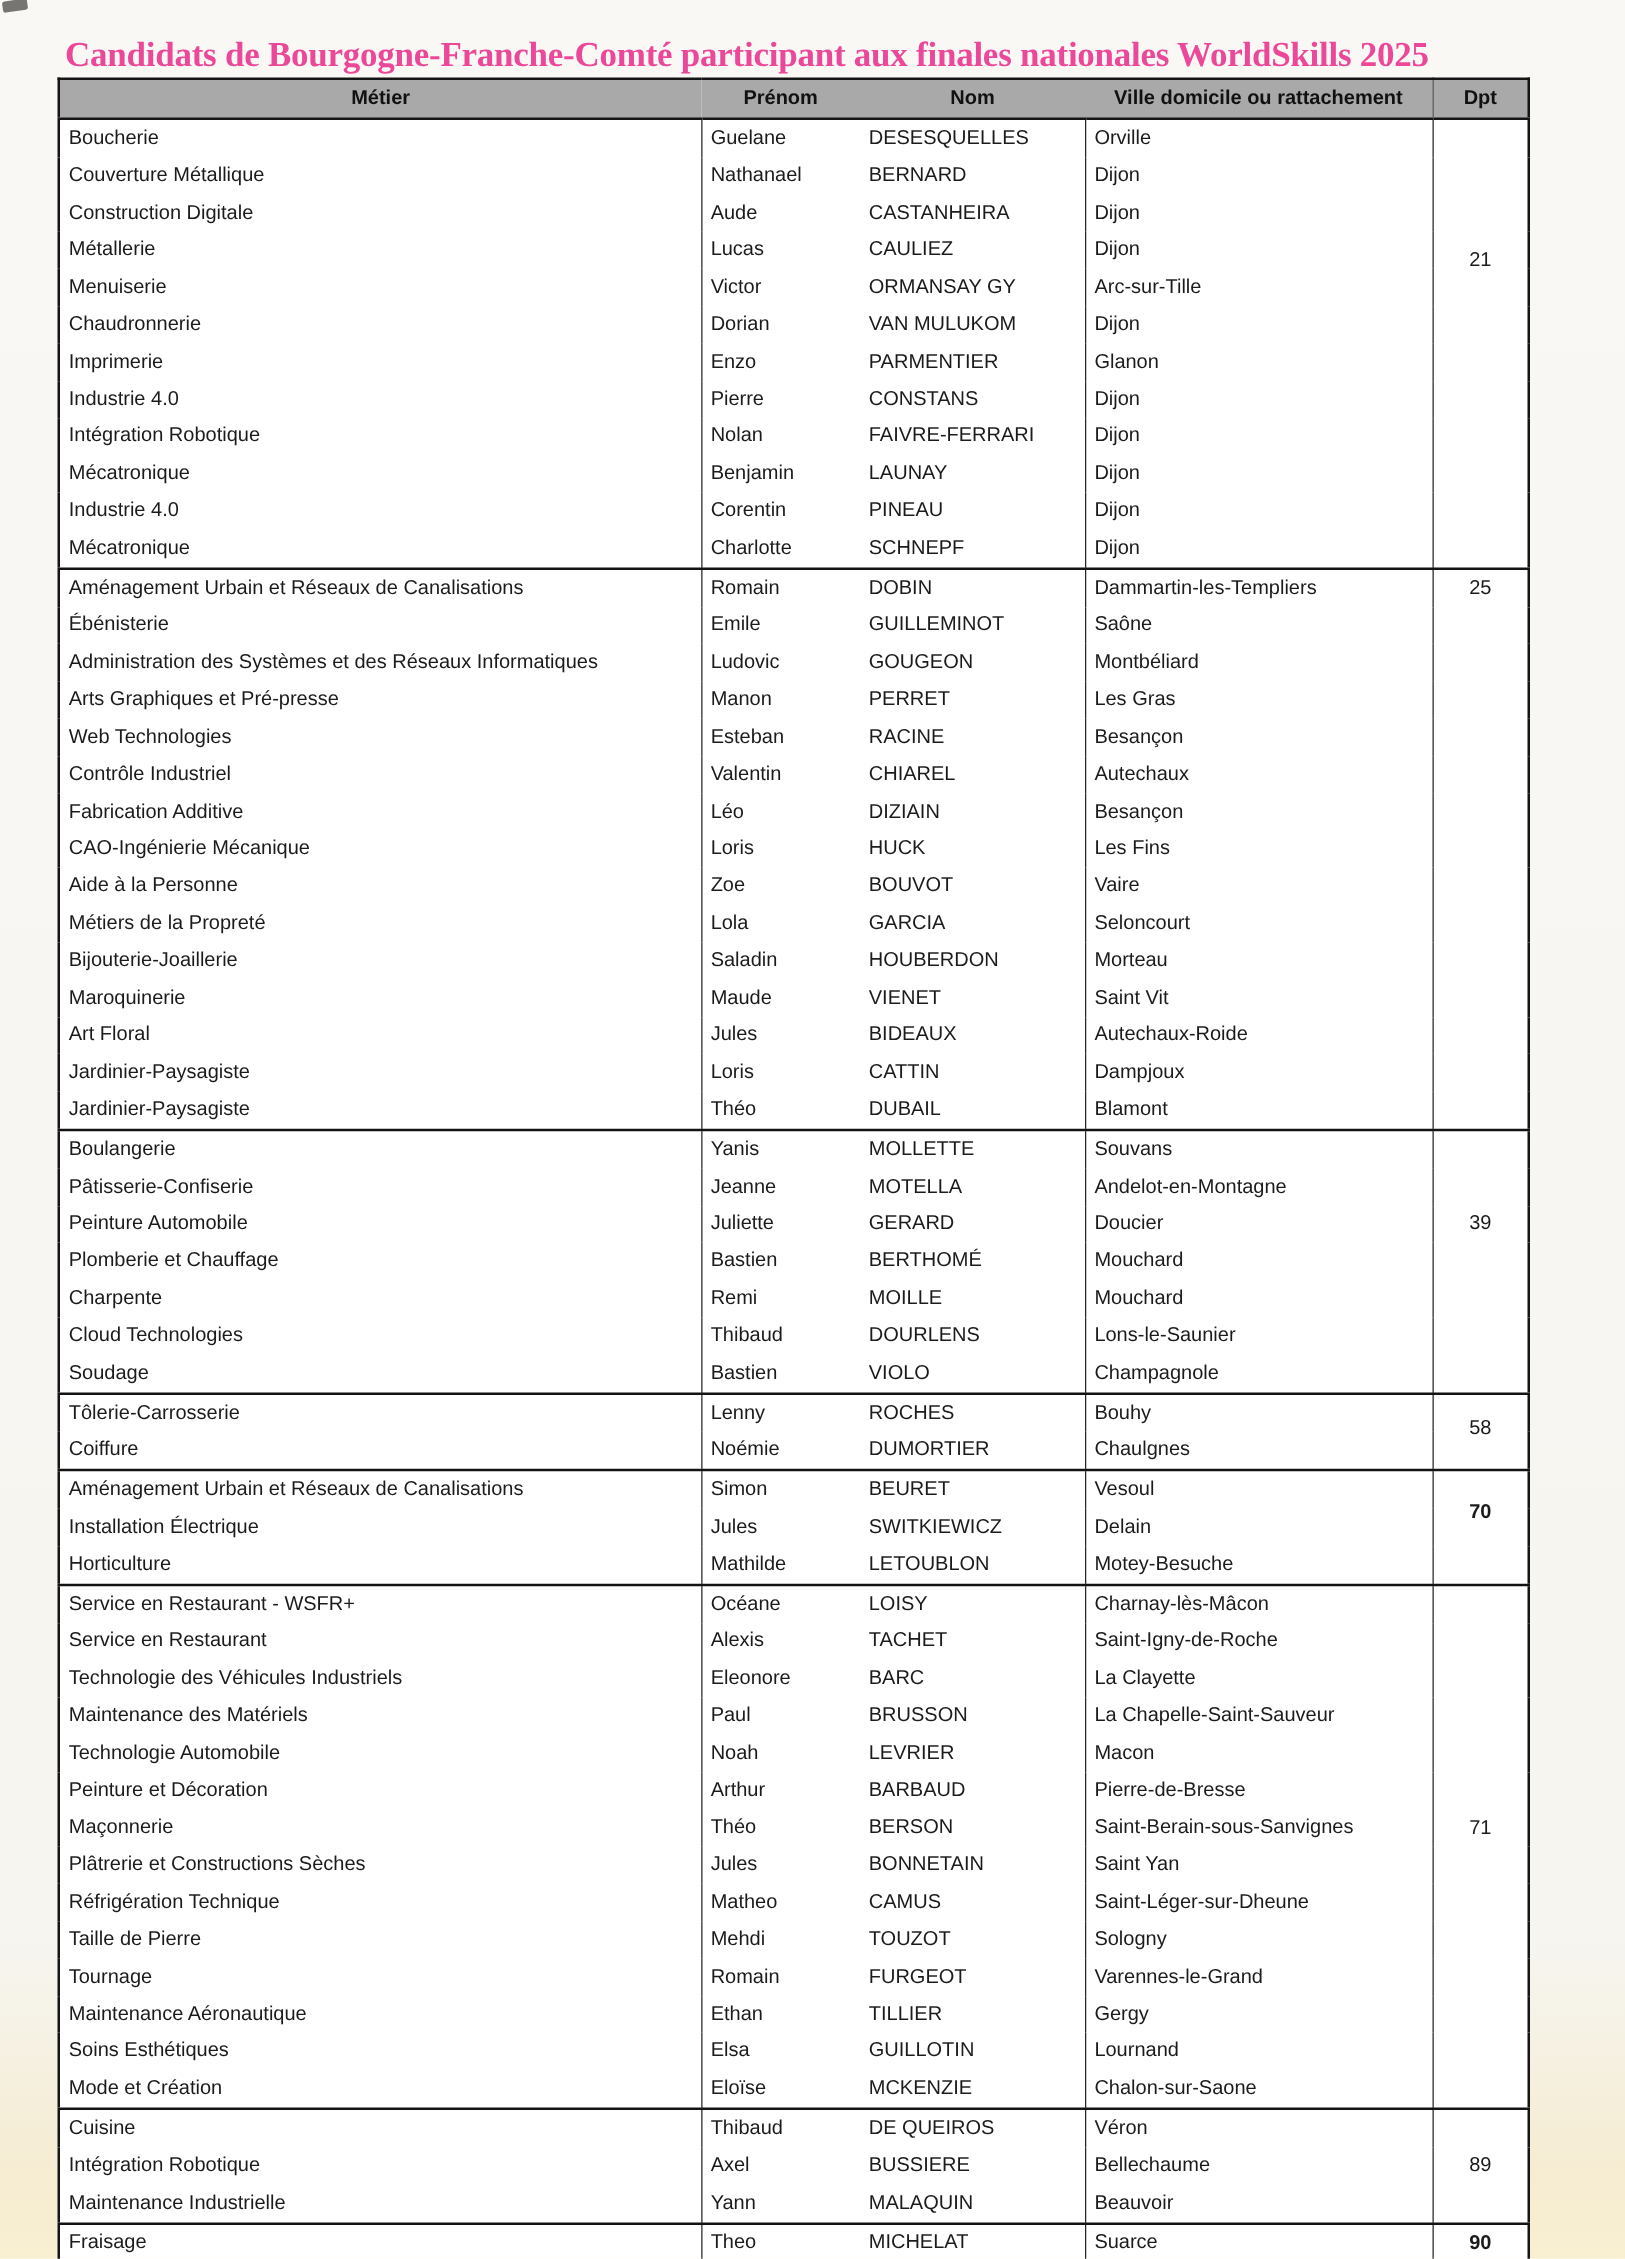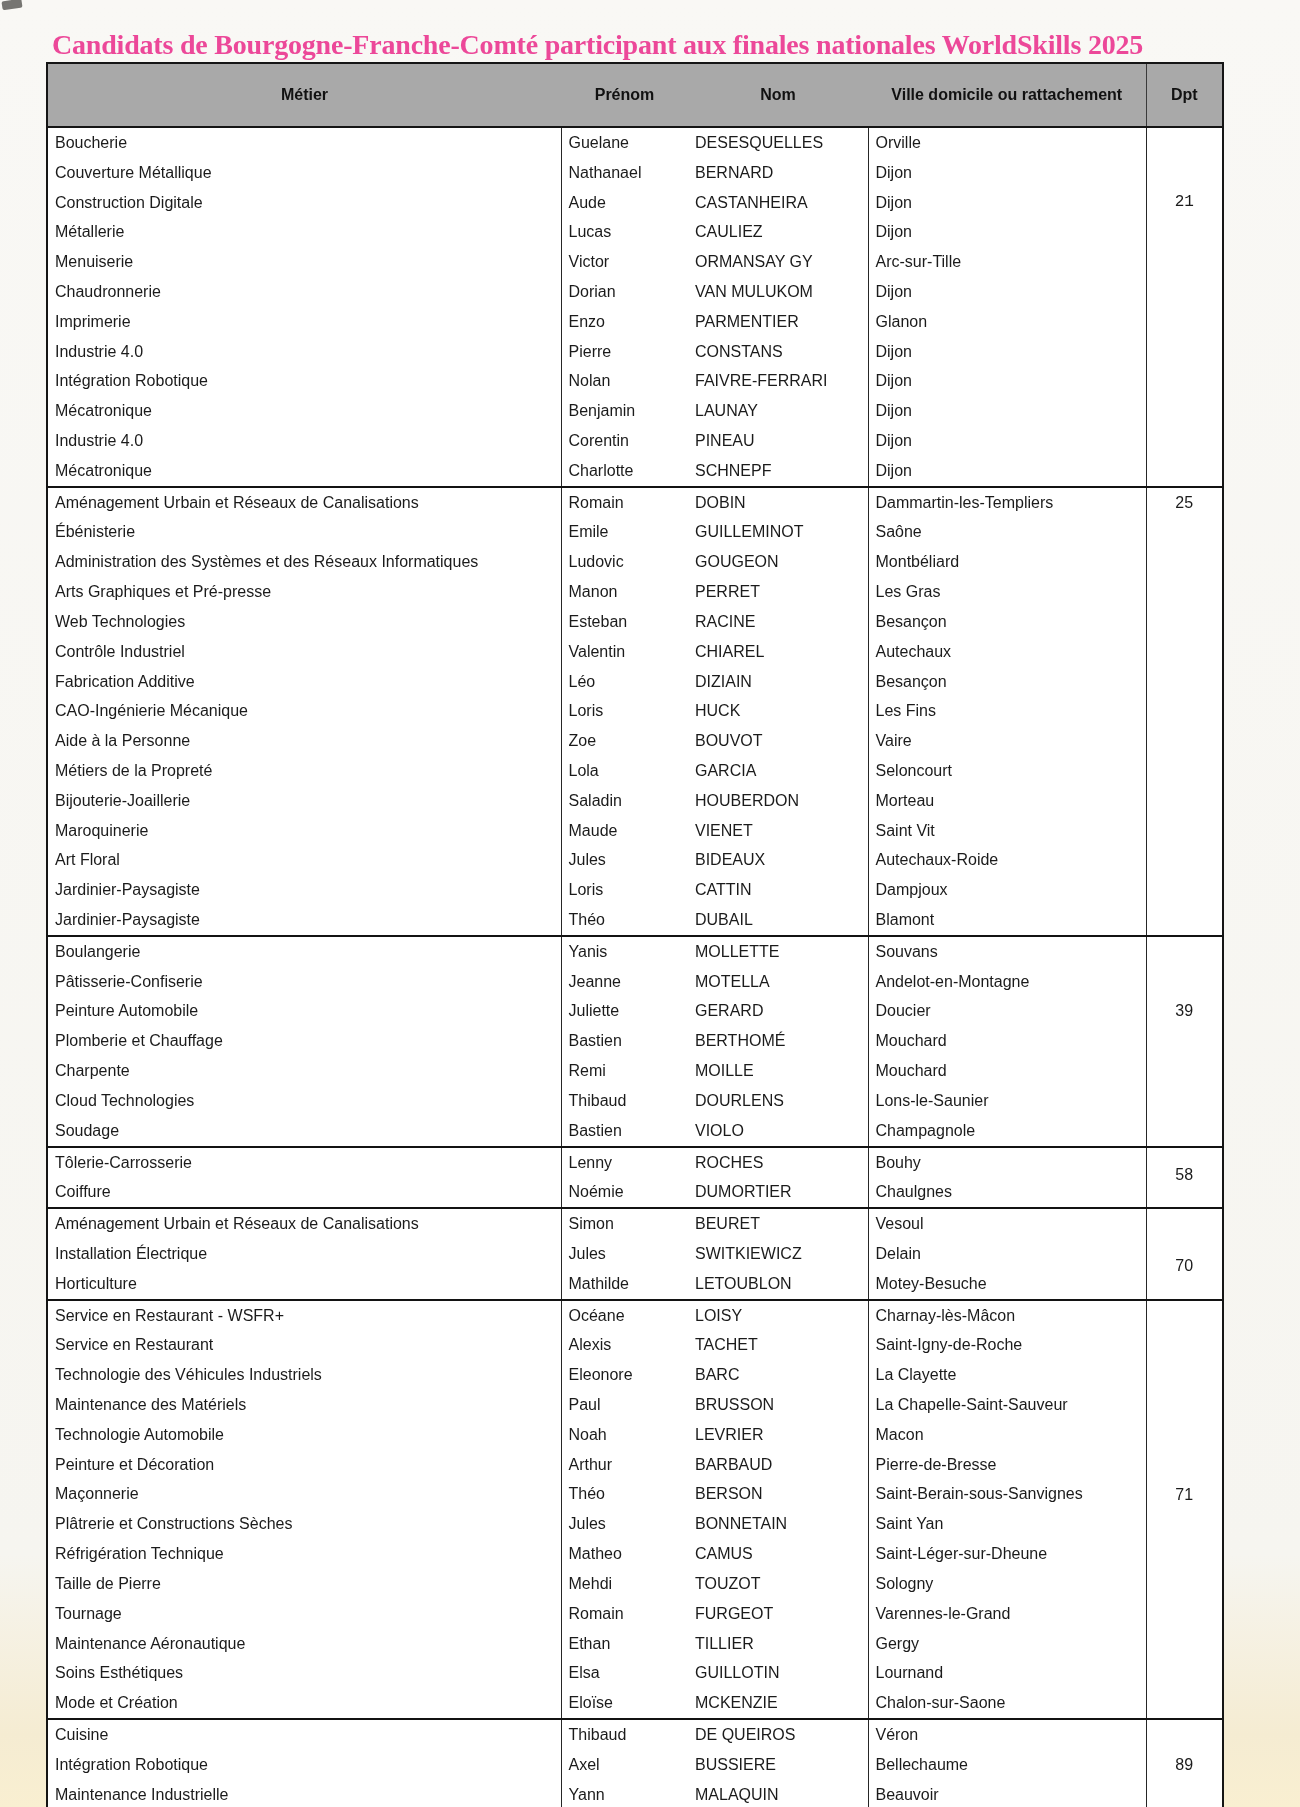--- a/index.html
+++ b/index.html
@@ -13,21 +13,21 @@
     position:absolute;left:52px;top:10px;white-space:nowrap;
     font-size:28px;font-weight:800;color:#ec4899;letter-spacing:-0.2px;font-family:Liberation Serif, serif;
   }
   table.cand{
     position:absolute;left:46px;top:62px;width:1176px;
     border-collapse:collapse;table-layout:fixed;background:#ffffff;
     border:2.6px solid #151515;
   }
   table.cand th{
     background:#a9a9a9;color:#111;font-weight:bold;font-size:16px;
-    height:30px;text-align:center;padding:16px 2px;
+    height:30px;text-align:center;padding:0 2px;
     border-bottom:2.6px solid #151515;white-space:nowrap;overflow:hidden;
   }
   table.cand th.c-dpt{border-left:1.5px solid #3a3a3a;}
   table.cand td{
     height:29.82px;padding:0 2px 0 7px;font-size:16px;
     white-space:nowrap;overflow:hidden;vertical-align:middle;background:#fff;
   }
   table.cand td.c-metier{border-right:1.5px solid #262626;}
   table.cand td.c-nom{border-right:1.5px solid #262626;}
   table.cand td.c-ville{border-right:1.5px solid #262626;}
@@ -59,21 +59,21 @@
         <th class="c-dpt">Dpt</th>
       </tr>
   </thead>
 <tbody>
       <tr>
         <td class="c-metier">Boucherie</td>
         <td class="c-prenom">Guelane</td>
         <td class="c-nom">DESESQUELLES</td>
         <td class="c-ville">Orville</td>
         <td class="c-dpt" rowspan="12">
-          <div class="dpt-num" style="padding-top: 63px; font-family: Liberation Mono, monospace;">21</div>
+          <div class="dpt-num" style="padding-top: 102px;">21</div>
         </td>
       </tr>
       <tr>
         <td class="c-metier">Couverture Métallique</td>
         <td class="c-prenom">Nathanael</td>
         <td class="c-nom">BERNARD</td>
         <td class="c-ville">Dijon</td>
       </tr>
       <tr>
         <td class="c-metier">Construction Digitale</td>
@@ -295,21 +295,21 @@
         <td class="c-ville">Chaulgnes</td>
       </tr>
     </tbody>
     <tbody>
       <tr>
         <td class="c-metier">Aménagement Urbain et Réseaux de Canalisations</td>
         <td class="c-prenom">Simon</td>
         <td class="c-nom">BEURET</td>
         <td class="c-ville">Vesoul</td>
         <td class="c-dpt" rowspan="3">
-          <div class="dpt-num" style="padding-top: 46px;">70</div>
+          <div class="dpt-num" style="padding-top: 22px; font-weight: bold;">70</div>
         </td>
       </tr>
       <tr>
         <td class="c-metier">Installation Électrique</td>
         <td class="c-prenom">Jules</td>
         <td class="c-nom">SWITKIEWICZ</td>
         <td class="c-ville">Delain</td>
       </tr>
       <tr>
         <td class="c-metier">Horticulture</td>

